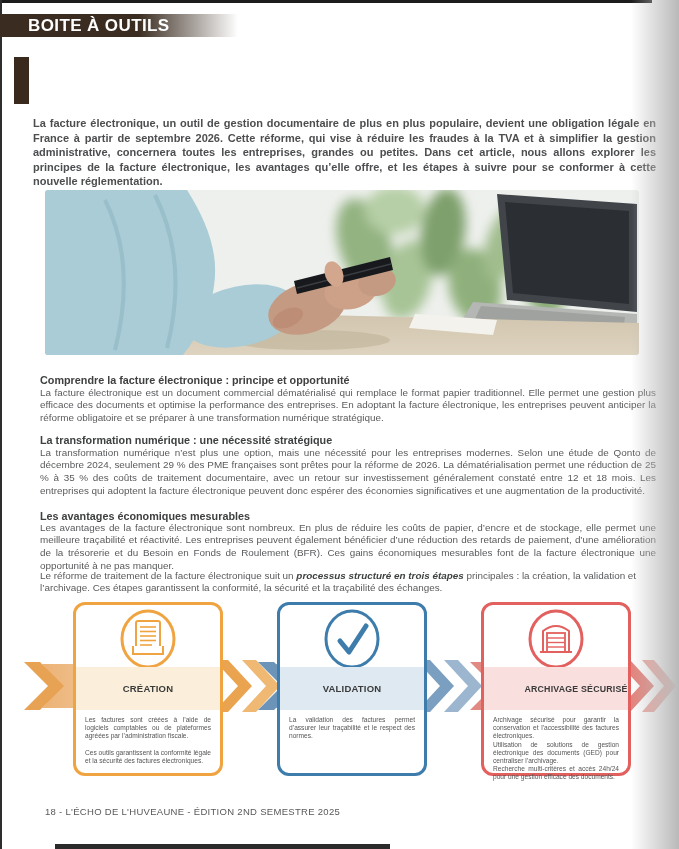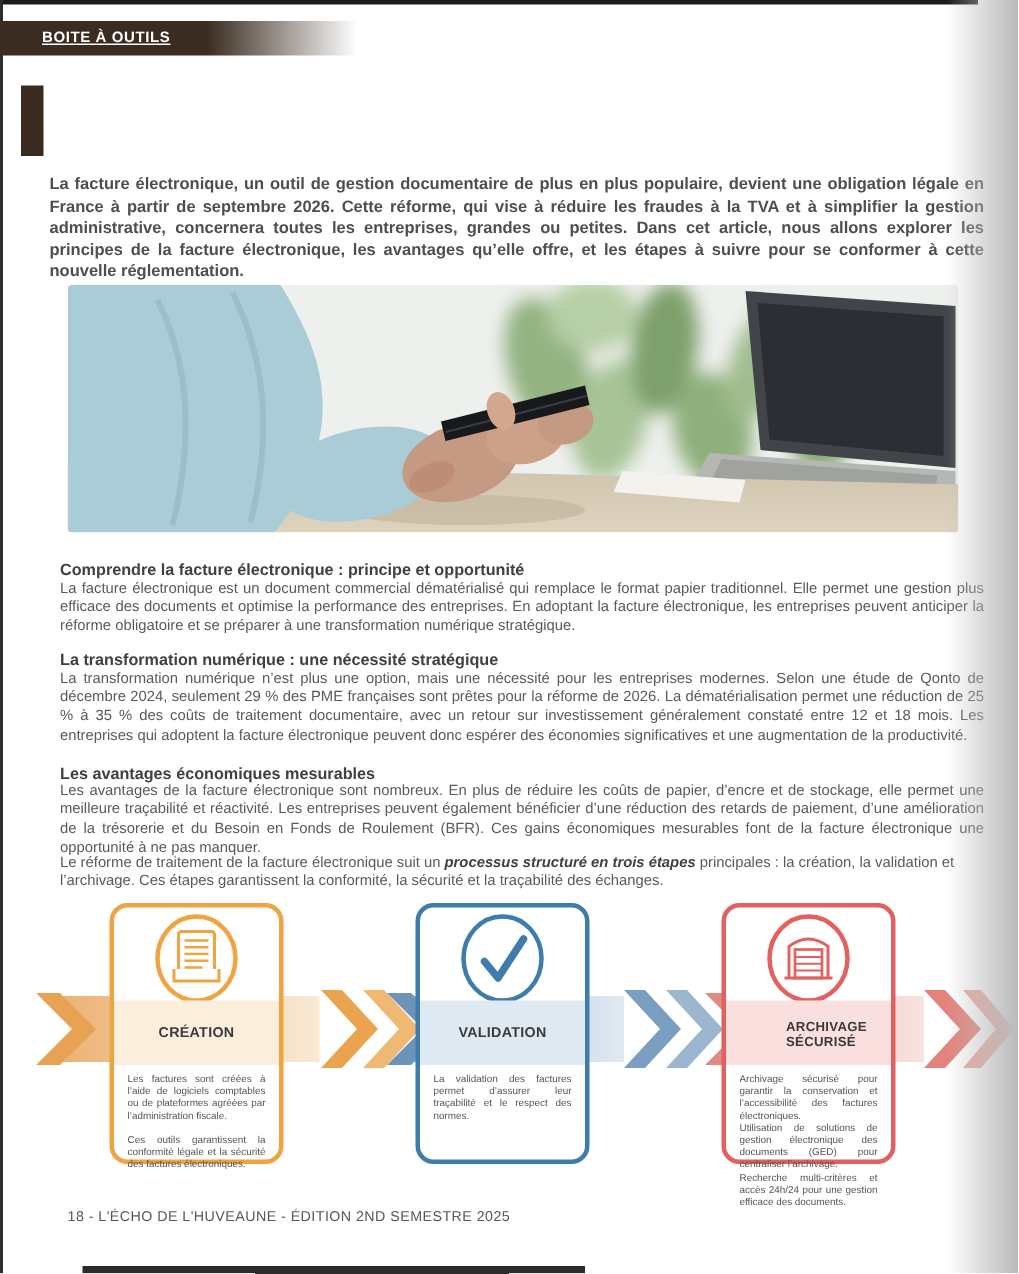--- a/index.html
+++ b/index.html
@@ -6,22 +6,22 @@
   .page{position:relative;width:679px;height:849px;background:#fff;overflow:hidden;
         font-family:"Liberation Sans",sans-serif;}
   
   .top-rule{position:absolute;top:0;left:0;width:652px;height:3px;background:#1c1c1c;}
   .left-rule{position:absolute;top:0;left:0;width:2px;height:849px;background:#2e2e2e;}
   .right-shade{position:absolute;top:0;right:0;width:48px;height:849px;
                background:linear-gradient(to right,rgba(160,160,160,0),#b9b9b9);}
   
   .banner{position:absolute;top:14px;left:0;width:238px;height:23px;line-height:23px;
           background:linear-gradient(to right,#3a2c20 0%,#3a2c20 58%,rgba(58,44,32,0) 100%);
-          color:#fff;font-weight:bold;font-size:10px;letter-spacing:.4px;padding-left:28px;
-          box-sizing:border-box;text-decoration:underline;}
+          color:#fff;font-weight:bold;font-size:17px;letter-spacing:.4px;padding-left:28px;
+          box-sizing:border-box;}
   
   .title-bar{position:absolute;top:57px;left:14px;width:15px;height:47px;background:#3a2a1d;}
   .title{position:absolute;top:53px;left:38px;width:600px;color:#3e2d20;font-weight:bold;
          font-size:19px;line-height:24px;letter-spacing:-.2px;}
   
   .intro{position:absolute;top:105px;left:33px;width:623px;color:#4d4e50;font-weight:bold;
          font-size:11px;line-height:14.6px;text-align:justify;}
   
   .photo{position:absolute;top:190px;left:45px;width:594px;height:165px;border-radius:3px;
          overflow:hidden;}
@@ -31,21 +31,21 @@
          text-align:justify;}
   .h1{top:363px}.b1{top:377px}
   .h2{top:423px}.b2{top:437px}
   .h3{top:499px}.b3{top:512px}
   .process{position:absolute;top:560px;left:40px;width:616px;color:#595a5c;font-size:9.9px;
            line-height:12.6px;text-align:left;}
   .process b{color:#3f4041;font-style:italic;}
   
   .diagram{position:absolute;top:598px;left:0;width:679px;height:200px;}
   .ribbons{position:absolute;top:0;left:0;}
-  .card{position:absolute;top:4px;width:116px;height:174px;background:#fff;border-radius:12px;
+  .card{position:absolute;top:4px;width:150px;height:174px;background:#fff;border-radius:12px;
         box-sizing:border-box;}
   .card1{left:73px;border:3px solid #F0A441;}
   .card2{left:277px;border:3px solid #3D7CAB;padding-left:16px;}
   .card3{left:481px;border:3px solid #E2605E;}
   .card-icon{position:absolute;top:3px;left:0;right:0;display:flex;justify-content:center;}
   .strip{position:absolute;top:62px;left:0;right:0;height:43px;display:flex;align-items:center;
          justify-content:center;}
   .card1 .strip{background:#FBEFDC;}
   .card2 .strip{background:#DEE9F2;}
   .card3 .strip{background:#F9DFDD;padding-left:40px;}

